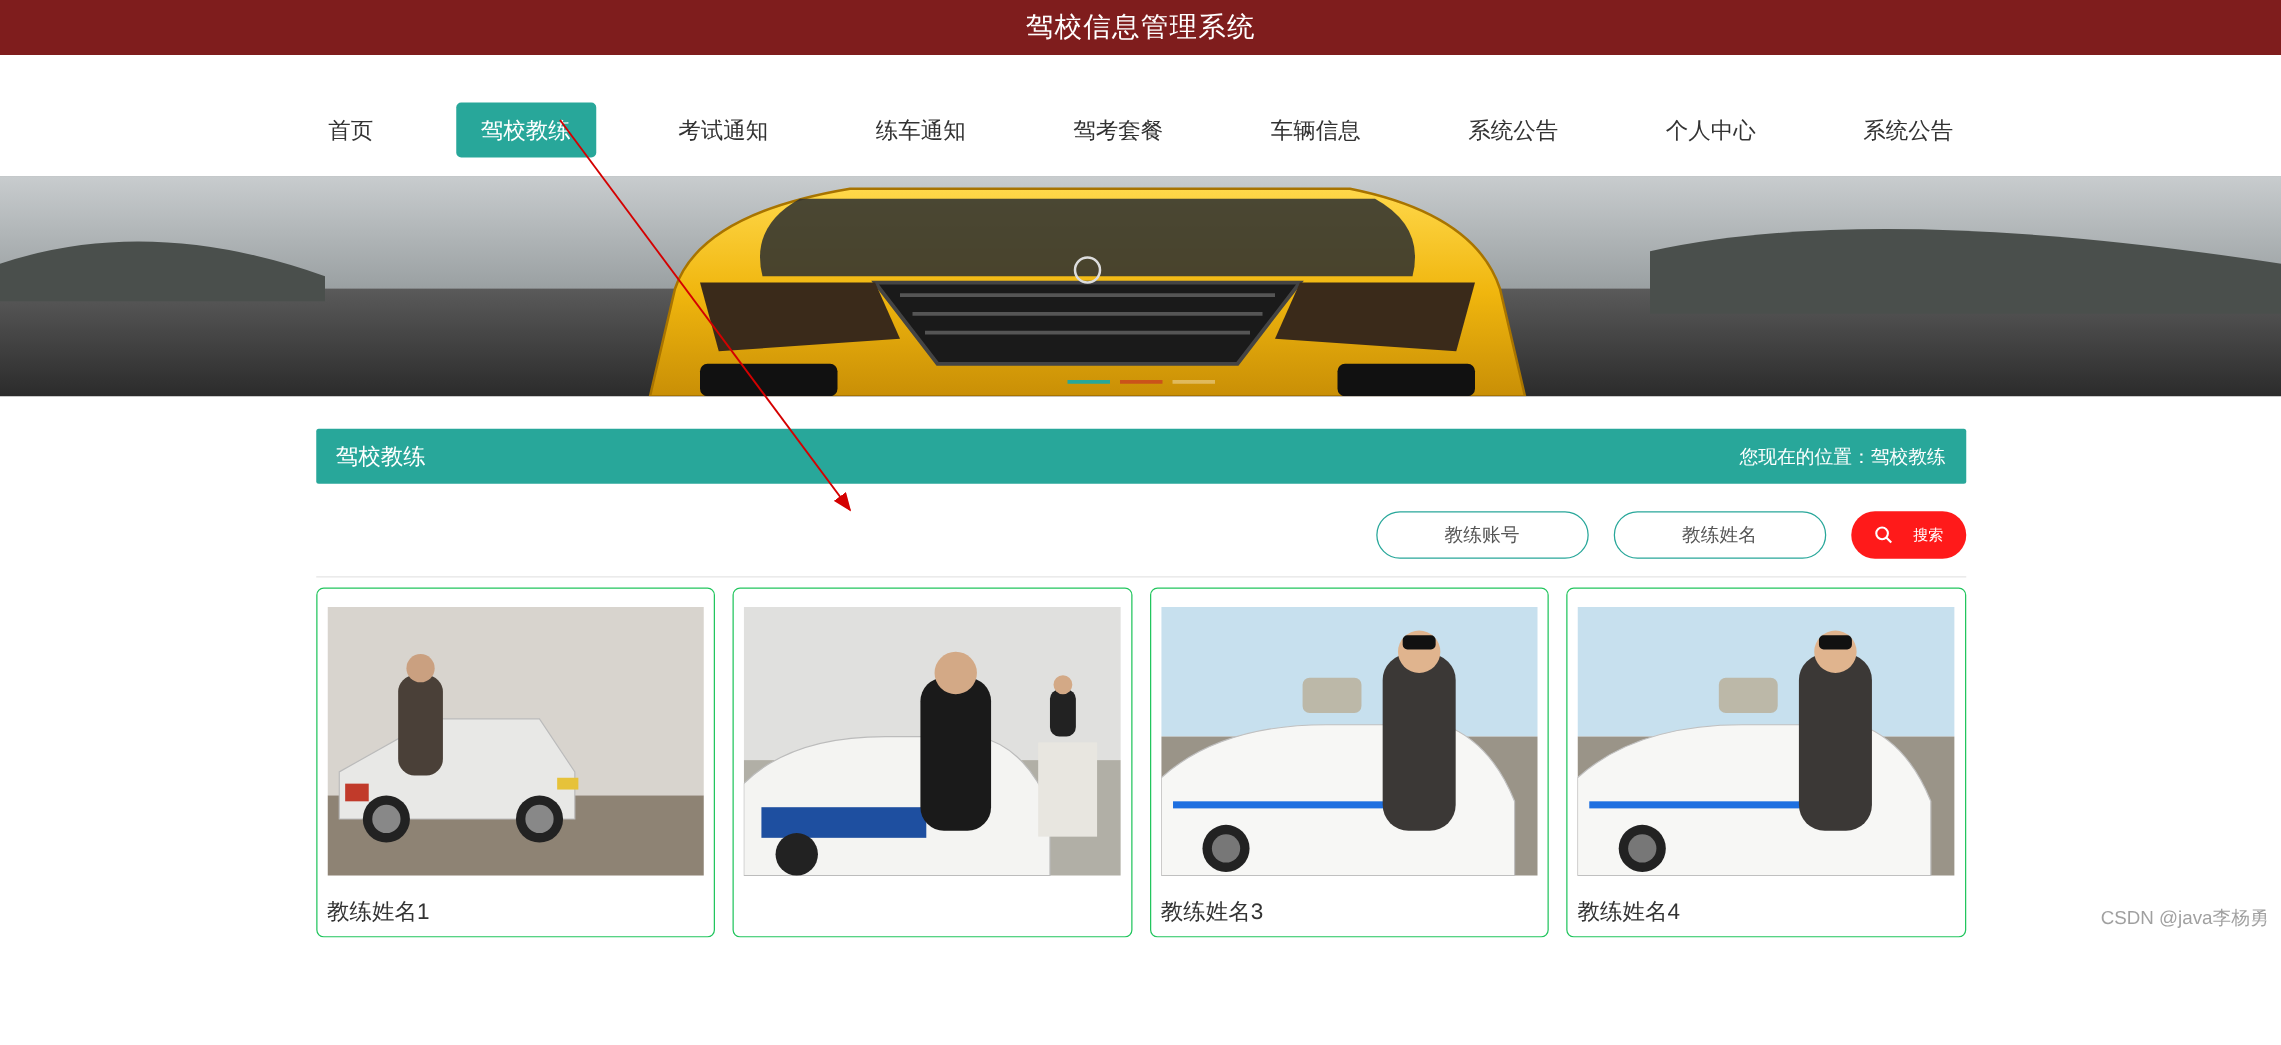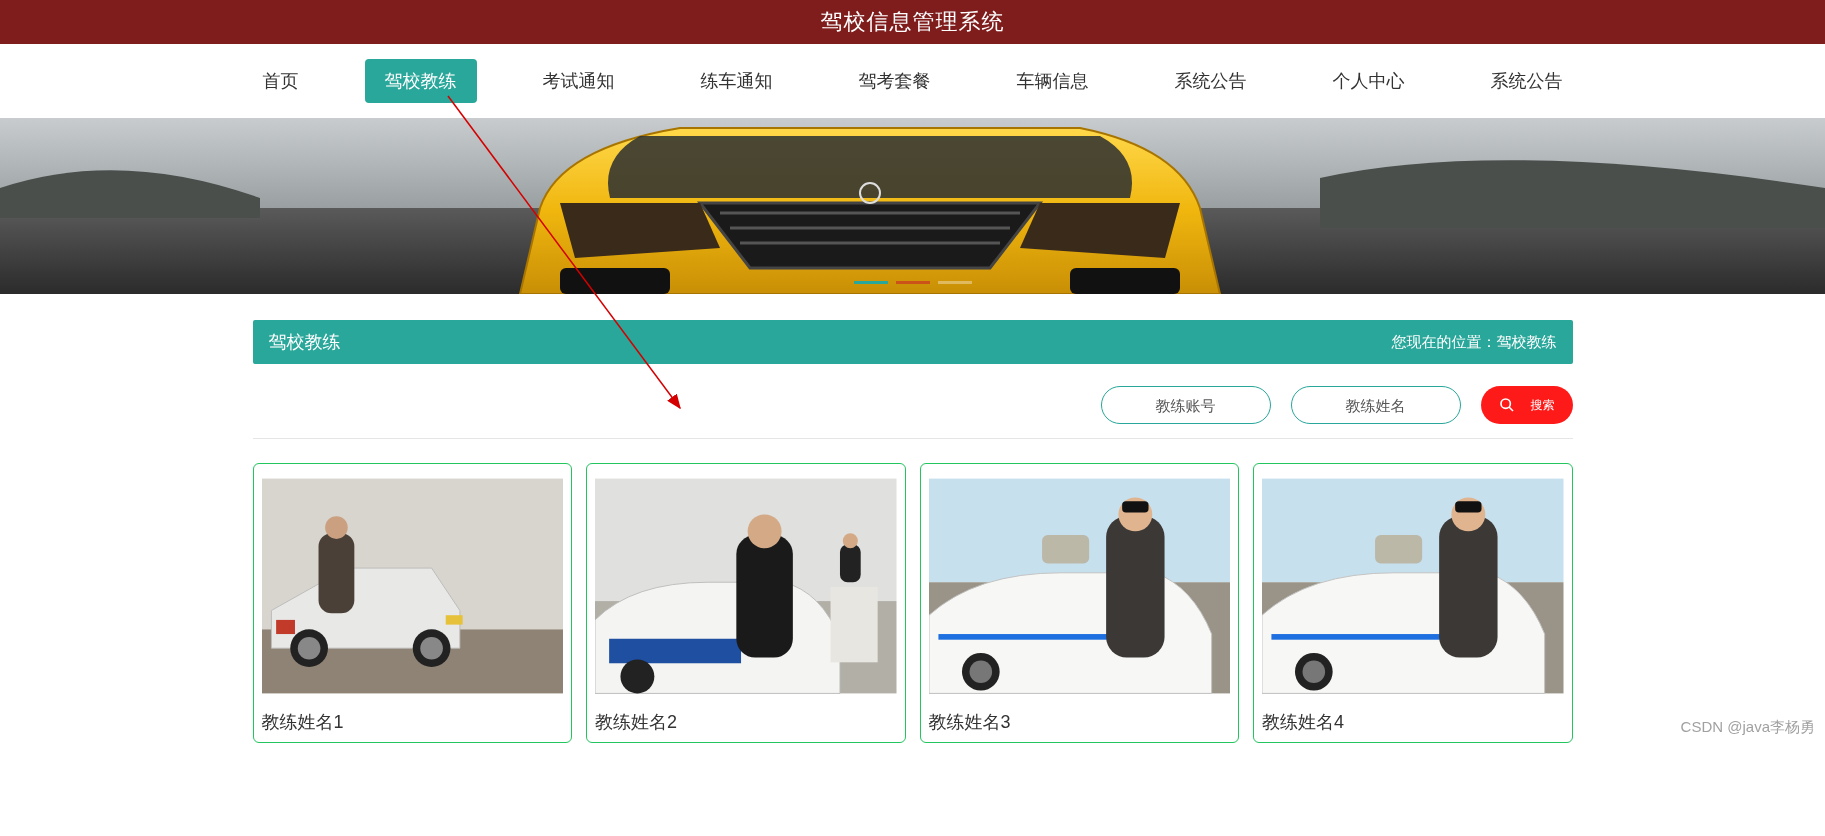--- a/index.html
+++ b/index.html
@@ -1,30 +1,30 @@
 <!DOCTYPE html>
 <html><head>
 <meta charset="utf-8">
 <style>
   * { margin: 0; padding: 0; box-sizing: border-box; }
   body { font-family: "Microsoft YaHei", Arial, sans-serif; width: 1825px; background: #fff; position: relative; }
   .header-bar { background: #7f1d1d; color: #fff; text-align: center; height: 44px; display: flex; align-items: center; justify-content: center; font-size: 22px; letter-spacing: 1px; }
-  .nav-bar { background: #fff; display: flex; justify-content: center; gap: 46px; height: 74px; align-items: center; }
+  .nav-bar { background: #fff; display: flex; justify-content: center; gap: 46px; height: 74px; align-items: center; margin-top: 23px; }
   .nav-item { font-size: 18px; color: #333; padding: 10px 20px; border-radius: 4px; cursor: pointer; }
   .nav-item.active { background: #28a79a; color: #fff; }
   .banner { width: 100%; height: 176px; position: relative; overflow: hidden; background: linear-gradient(to bottom, #aeb4b5 0%, #6c6c6c 55%, #2f2f2f 100%); }
   .banner svg { position: absolute; left:0; top:0; }
   .banner-dots { position: absolute; bottom: 10px; left: 50%; transform: translateX(-50%); display: flex; gap: 8px; }
   .dot { width: 34px; height: 3px; background: rgba(255,255,255,0.35); }
   .dot.active { background: #28a79a; }
   .dot.second { background: rgba(200,40,40,0.6); }
   .content-wrap { width: 1320px; margin: 0 auto; }
   .title-bar { background: #28a79a; color: #fff; height: 44px; display: flex; align-items: center; justify-content: space-between; padding: 0 16px; font-size: 18px; border-radius: 2px; margin-top: 26px; }
   .title-bar .right { font-size: 15px; }
-  .search-row { display: flex; justify-content: flex-end; gap: 20px; padding: 22px 0 14px 0; border-bottom: 1px solid #e5e5e5; margin-bottom: 24px; }
+  .search-row { display: flex; justify-content: flex-end; gap: 20px; padding: 22px 0 14px 0; border-bottom: 1px solid #e5e5e5; margin-bottom: 8px; }
   .txt-input { width: 170px; height: 38px; border: 1px solid #28a79a; border-radius: 20px; text-align: center; font-size: 15px; color: #555; outline: none; }
   .txt-input::placeholder { color: #555; }
   .search-btn { background: #ff1a1a; color: #fff; border: none; height: 38px; width: 92px; border-radius: 20px; font-size: 12px; cursor: pointer; display: inline-flex; align-items: center; justify-content: center; gap: 16px; }
   .search-btn svg { width: 16px; height: 16px; }
   .card-grid { display: flex; gap: 14px; }
   .card { flex: 1; border: 1px solid #22c55e; border-radius: 6px; padding: 8px; text-align: left; cursor: pointer; }
   .card-img { width: 100%; height: 228px; display: block; }
   .card-title { font-size: 18px; color: #333; padding-top: 10px; }
   .watermark { position: absolute; right: 10px; bottom: 6px; color: rgba(120,120,120,0.7); font-size: 15px; z-index: 50; text-align: right; }
   .arrow-anno { position: absolute; pointer-events: none; z-index: 40; }
@@ -139,21 +139,20 @@
         <rect y="130" width="320" height="98" fill="#b1afa6"></rect>
         <path d="M0 150 Q40 110 120 110 L200 110 Q240 120 260 170 L260 228 L0 228 Z" fill="#f4f4f2" stroke="#bcbcbc"></path>
         <rect x="15" y="170" width="140" height="26" fill="#1e4fa0"></rect>
         <circle cx="45" cy="210" r="18" fill="#222"></circle>
         <rect x="250" y="115" width="50" height="80" fill="#e8e6e0"></rect>
         <rect x="150" y="60" width="60" height="130" rx="20" fill="#1a1a1a"></rect>
         <circle cx="180" cy="56" r="18" fill="#d3a986"></circle>
         <rect x="260" y="70" width="22" height="40" rx="8" fill="#222"></rect>
         <circle cx="271" cy="66" r="8" fill="#d3a986"></circle>
       </svg>
-      <div class="card-title">教练姓名2</div>
     </div>
 
     <div class="card">
       <svg class="card-img" viewBox="0 0 320 228">
         <rect width="320" height="110" fill="#c7e0ee"></rect>
         <rect y="110" width="320" height="118" fill="#9a9488"></rect>
         <path d="M0 145 Q50 100 140 100 L240 100 Q280 115 300 165 L300 228 L0 228 Z" fill="#f7f7f5" stroke="#c0c0c0"></path>
         <rect x="10" y="165" width="200" height="6" fill="#1e6fe0"></rect>
         <circle cx="55" cy="205" r="20" fill="#222"></circle>
           <circle cx="55" cy="205" r="12" fill="#777"></circle>

